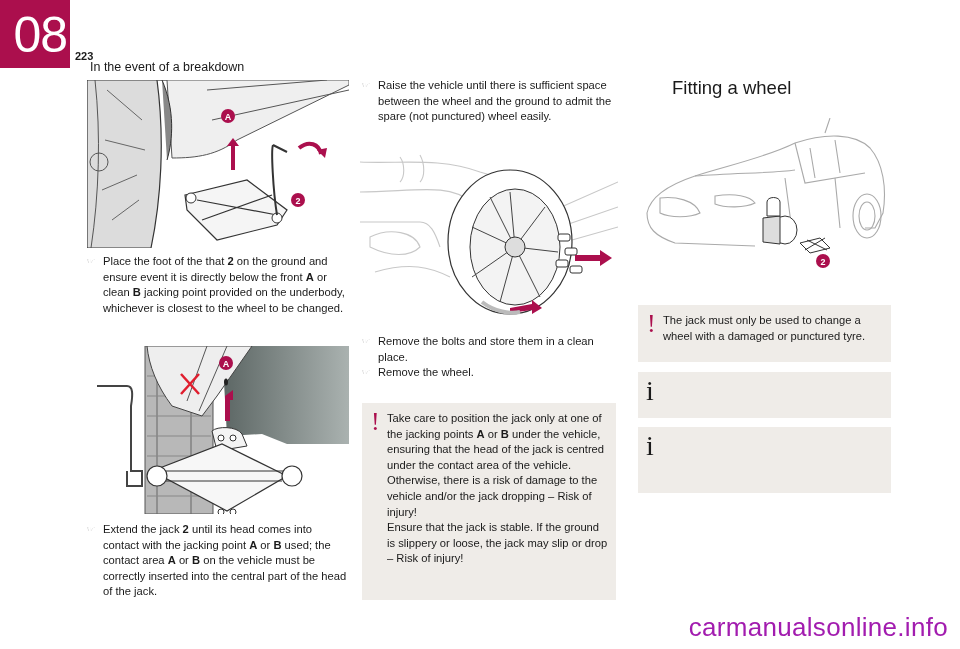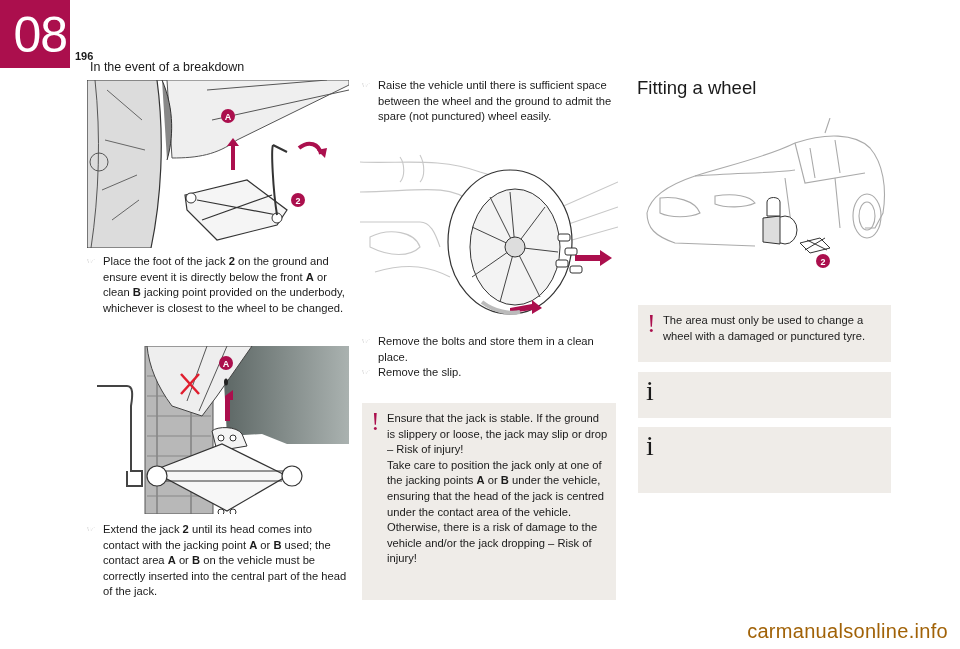--- a/index.html
+++ b/index.html
@@ -20,31 +20,31 @@
     .step { position: relative; padding-left: 16px; }
     .step .bullet { position: absolute; left: 0; top: 0; font-size: 9px; color: #555; }
     .step b { font-weight: bold; }
 
     .illus { position: absolute; overflow: hidden; }
 
     .note-box { position: absolute; background: #efece8; font-size: 11.2px; line-height: 15.6px; padding: 8px 8px 8px 25px; }
     .note-box .ico-warn { position: absolute; left: 9px; top: 6px; color: #ab0f4d; font-family: "Liberation Serif", serif; font-size: 26px; line-height: 26px; }
     .note-box .ico-info { position: absolute; left: 8px; top: 6px; color: #1a1a1a; font-family: "Liberation Serif", serif; font-size: 28px; line-height: 26px; }
 
-    .heading-fit { position: absolute; left: 637px; top: 77px; font-size: 18.5px; line-height: 22px; }
-
-    .watermark { position: absolute; right: 12px; bottom: 6px; font-size: 20px; color: #a16207; letter-spacing: 0.3px; }
+    .heading-fit { position: absolute; left: 672px; top: 77px; font-size: 18.5px; line-height: 22px; }
+
+    .watermark { position: absolute; right: 12px; bottom: 6px; font-size: 26px; color: #a21caf; letter-spacing: 0.3px; }
   </style>
 </head>
 <body>
 
 <div class="chapter-tab">
     <span>08</span>
   </div>
-<div class="page-number">196</div>
+<div class="page-number">223</div>
 <div class="section-title">In the event of a breakdown</div>
 
 <div class="illus" style="left:87px; top:80px; width:262px; height:168px;">
   <svg width="262" height="168" viewBox="0 0 262 168">
     <rect width="262" height="168" fill="#ffffff"></rect>
     <path d="M0 0 H70 C78 60 74 120 64 168 H0 Z" fill="#dcdcdc" stroke="#333" stroke-width="1.2"></path>
     <path d="M8 0 C14 55 12 115 4 168" fill="none" stroke="#555" stroke-width="1"></path>
     <path d="M20 10 L55 40 M18 60 L58 70 M15 110 L50 95 M25 140 L52 120" stroke="#666" stroke-width="1"></path>
     <circle cx="12" cy="82" r="9" fill="none" stroke="#555"></circle>
     <path d="M70 0 H262 V5 L150 60 C130 75 110 78 85 78 L80 0 Z" fill="#efefef" stroke="#555" stroke-width="1"></path>
@@ -62,21 +62,21 @@
     <path d="M212 68 C222 60 232 64 234 74" fill="none" stroke="#ab0f4d" stroke-width="4"></path>
     <path d="M230 70 L238 78 L240 68 Z" fill="#ab0f4d"></path>
     <circle cx="211" cy="120" r="7" fill="#ab0f4d"></circle>
     <text x="211" y="124" text-anchor="middle" font-size="9" font-weight="bold" fill="#fff" font-family="Liberation Sans, sans-serif">2</text>
   </svg>
 </div>
 
 <div class="col" style="left:87px; top:254px; width:262px;">
   <div class="step">
     <span class="bullet">☞</span>
-    <span>Place the foot of the jack </span><b>2</b><span> on the ground and ensure event it is directly below the front </span><b>A</b><span> or clean </span><b>B</b><span> jacking point provided on the underbody, whichever is closest to the wheel to be changed.</span>
+    <span>Place the foot of the that </span><b>2</b><span> on the ground and ensure event it is directly below the front </span><b>A</b><span> or clean </span><b>B</b><span> jacking point provided on the underbody, whichever is closest to the wheel to be changed.</span>
   </div>
 </div>
 
 <div class="illus" style="left:87px; top:346px; width:262px; height:168px;">
   <svg width="262" height="168" viewBox="0 0 262 168">
     <rect width="262" height="168" fill="#ffffff"></rect>
     <defs>
       <linearGradient id="shadowGrad" x1="0" y1="0" x2="1" y2="0">
         <stop offset="0" stop-color="#5c6664"></stop>
         <stop offset="1" stop-color="#aab2b0"></stop>
@@ -150,28 +150,28 @@
   </svg>
 </div>
 
 <div class="col" style="left:362px; top:334px; width:258px;">
   <div class="step">
     <span class="bullet">☞</span>
     <span>Remove the bolts and store them in a clean place.</span>
   </div>
   <div class="step">
     <span class="bullet">☞</span>
-    <span>Remove the slip.</span>
+    <span>Remove the wheel.</span>
   </div>
 </div>
 
 <div class="note-box" style="left:362px; top:403px; width:254px; height:197px;">
   <span class="ico-warn">!</span>
+  <div><span>Take care to position the jack only at one of the jacking points </span><b>A</b><span> or </span><b>B</b><span> under the vehicle, ensuring that the head of the jack is centred under the contact area of the vehicle. Otherwise, there is a risk of damage to the vehicle and/or the jack dropping – Risk of injury!</span></div>
   <div>Ensure that the jack is stable. If the ground is slippery or loose, the jack may slip or drop – Risk of injury!</div>
-  <div><span>Take care to position the jack only at one of the jacking points </span><b>A</b><span> or </span><b>B</b><span> under the vehicle, ensuring that the head of the jack is centred under the contact area of the vehicle. Otherwise, there is a risk of damage to the vehicle and/or the jack dropping – Risk of injury!</span></div>
 </div>
 
 <div class="heading-fit">Fitting a wheel</div>
 
 <div class="illus" style="left:635px; top:118px; width:258px; height:160px;">
   <svg width="258" height="160" viewBox="0 0 258 160">
     <rect width="258" height="160" fill="#ffffff"></rect>
     <g stroke="#aaaaaa" fill="none" stroke-width="1.1">
       <path d="M12 95 C15 80 30 68 60 58 C90 48 130 40 160 25 C190 15 220 15 235 30 C248 45 252 70 248 95 L240 110 L230 110"></path>
       <path d="M12 95 C12 110 20 118 40 125 L120 128"></path>
@@ -191,21 +191,21 @@
     <path d="M132 84 C132 78 145 78 145 84 L145 98 L132 98 Z" fill="#fff" stroke="#333"></path>
     <path d="M165 125 L185 120 L195 130 L175 135 Z" fill="#fff" stroke="#333"></path>
     <path d="M170 132 L190 120 M172 122 L192 132" stroke="#333"></path>
     <circle cx="188" cy="143" r="7" fill="#ab0f4d"></circle>
     <text x="188" y="147" text-anchor="middle" font-size="9" font-weight="bold" fill="#fff" font-family="Liberation Sans, sans-serif">2</text>
   </svg>
 </div>
 
 <div class="note-box" style="left:638px; top:305px; width:253px; height:57px;">
   <span class="ico-warn">!</span>
-  <div>The area must only be used to change a wheel with a damaged or punctured tyre.</div>
+  <div>The jack must only be used to change a wheel with a damaged or punctured tyre.</div>
 </div>
 
 <div class="note-box" style="left:638px; top:372px; width:253px; height:46px;">
   <span class="ico-info">i</span>
 </div>
 
 <div class="note-box" style="left:638px; top:427px; width:253px; height:66px;">
   <span class="ico-info">i</span>
 </div>
 

